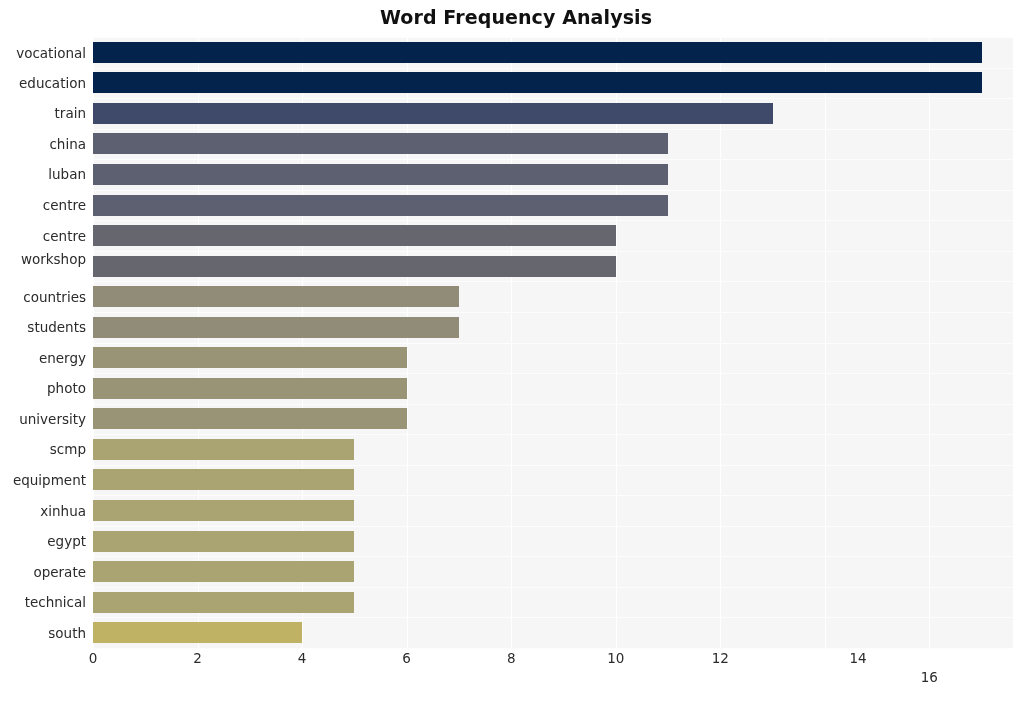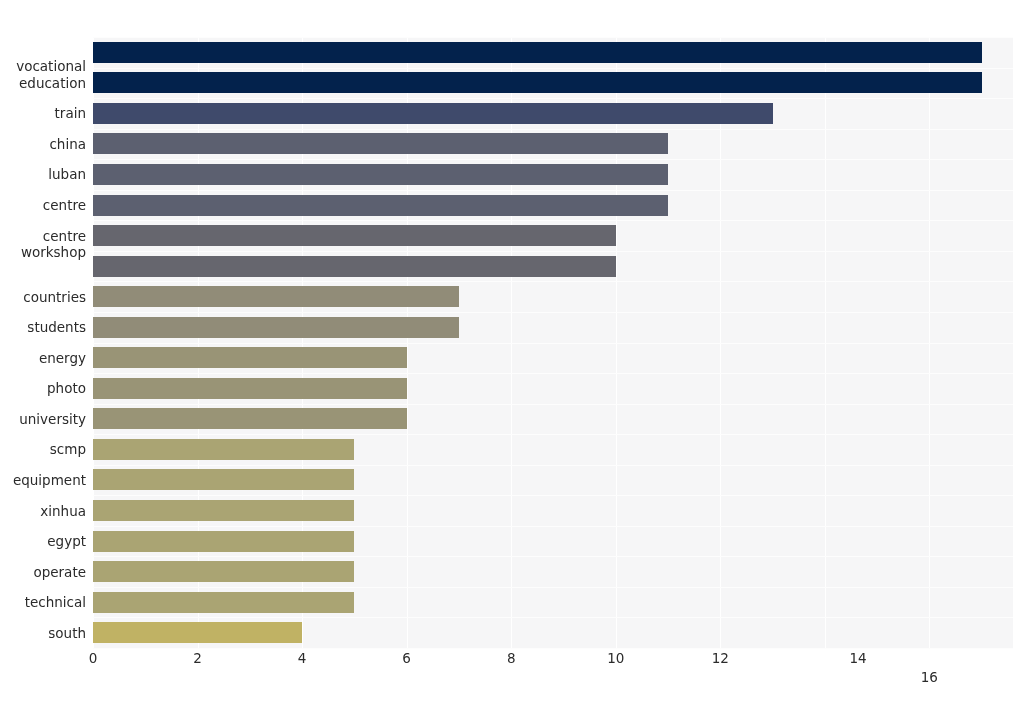--- a/index.html
+++ b/index.html
@@ -98,20 +98,21 @@
     text-align: center;
     font-size: 13.5px;
     color: #2b2b2b;
   }
 </style>
 </head>
 <body>
 
 <div id="figure" style="background: rgb(255, 255, 255);">
 
+  <div id="chart-title">Word Frequency Analysis</div>
 
   <div id="plot-area" style="background: rgb(246, 246, 247);">
     <div id="vgrid-layer">
         <div class="vgrid" style="left: 0px; background: rgb(255, 255, 255);"></div>
         <div class="vgrid" style="left: 104.545px; background: rgb(255, 255, 255);"></div>
         <div class="vgrid" style="left: 209.091px; background: rgb(255, 255, 255);"></div>
         <div class="vgrid" style="left: 313.636px; background: rgb(255, 255, 255);"></div>
         <div class="vgrid" style="left: 418.182px; background: rgb(255, 255, 255);"></div>
         <div class="vgrid" style="left: 522.727px; background: rgb(255, 255, 255);"></div>
         <div class="vgrid" style="left: 627.273px; background: rgb(255, 255, 255);"></div>
@@ -159,28 +160,28 @@
         <div class="bar" title="equipment: 5" style="top: 432.475px; width: 261.364px; background: rgb(170, 164, 115);"></div>
         <div class="bar" title="xinhua: 5" style="top: 463.025px; width: 261.364px; background: rgb(170, 164, 115);"></div>
         <div class="bar" title="egypt: 5" style="top: 493.575px; width: 261.364px; background: rgb(170, 164, 115);"></div>
         <div class="bar" title="operate: 5" style="top: 524.125px; width: 261.364px; background: rgb(170, 164, 115);"></div>
         <div class="bar" title="technical: 5" style="top: 554.675px; width: 261.364px; background: rgb(170, 164, 115);"></div>
         <div class="bar" title="south: 4" style="top: 585.225px; width: 209.091px; background: rgb(192, 178, 100);"></div>
       </div>
   </div>
 
   <div id="ylabels">
-      <div class="ylabel" style="top: 22px; margin-left: 40px;">vocational</div>
+      <div class="ylabel" style="top: 9px; margin-left: 40px;">vocational</div>
       <div class="ylabel" style="top: 38.825px;">education</div>
       <div class="ylabel" style="top: 69.375px;">train</div>
       <div class="ylabel" style="top: 99.925px;">china</div>
       <div class="ylabel" style="top: 130.475px;">luban</div>
       <div class="ylabel" style="top: 161.025px;">centre</div>
       <div class="ylabel" style="top: 191.575px;">centre</div>
-      <div class="ylabel" style="top: 208px;">workshop</div>
+      <div class="ylabel" style="top: 215px;">workshop</div>
       <div class="ylabel" style="top: 252.675px;">countries</div>
       <div class="ylabel" style="top: 283.225px;">students</div>
       <div class="ylabel" style="top: 313.775px; padding-left: 40px;">energy</div>
       <div class="ylabel" style="top: 344.325px;">photo</div>
       <div class="ylabel" style="top: 374.875px;">university</div>
       <div class="ylabel" style="top: 405.425px;">scmp</div>
       <div class="ylabel" style="top: 435.975px;">equipment</div>
       <div class="ylabel" style="top: 466.525px;">xinhua</div>
       <div class="ylabel" style="top: 497.075px;">egypt</div>
       <div class="ylabel" style="top: 527.625px;">operate</div>

